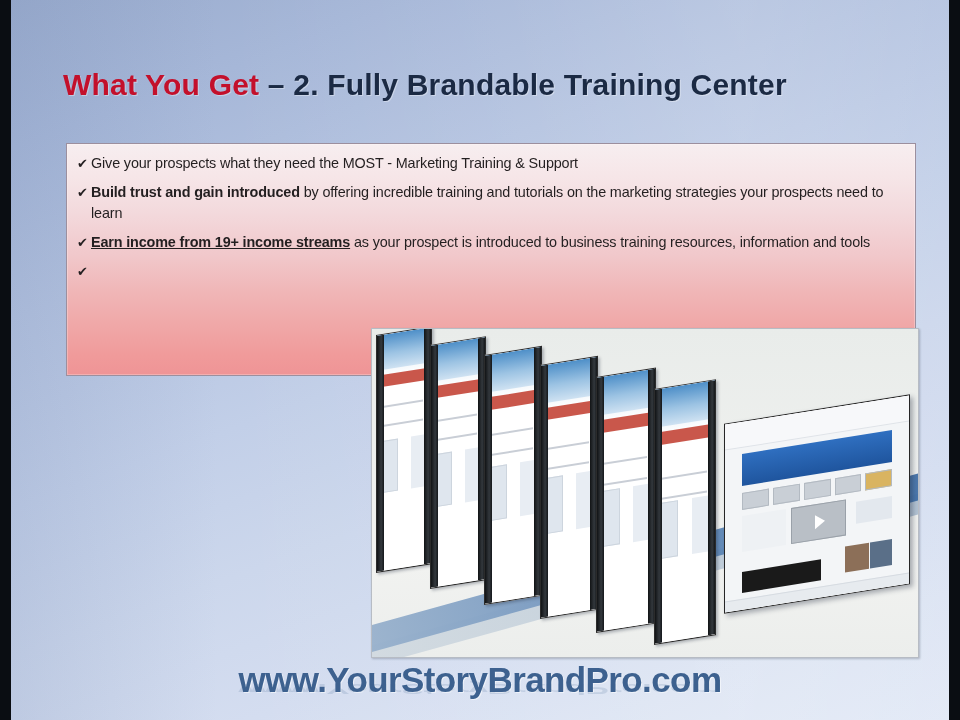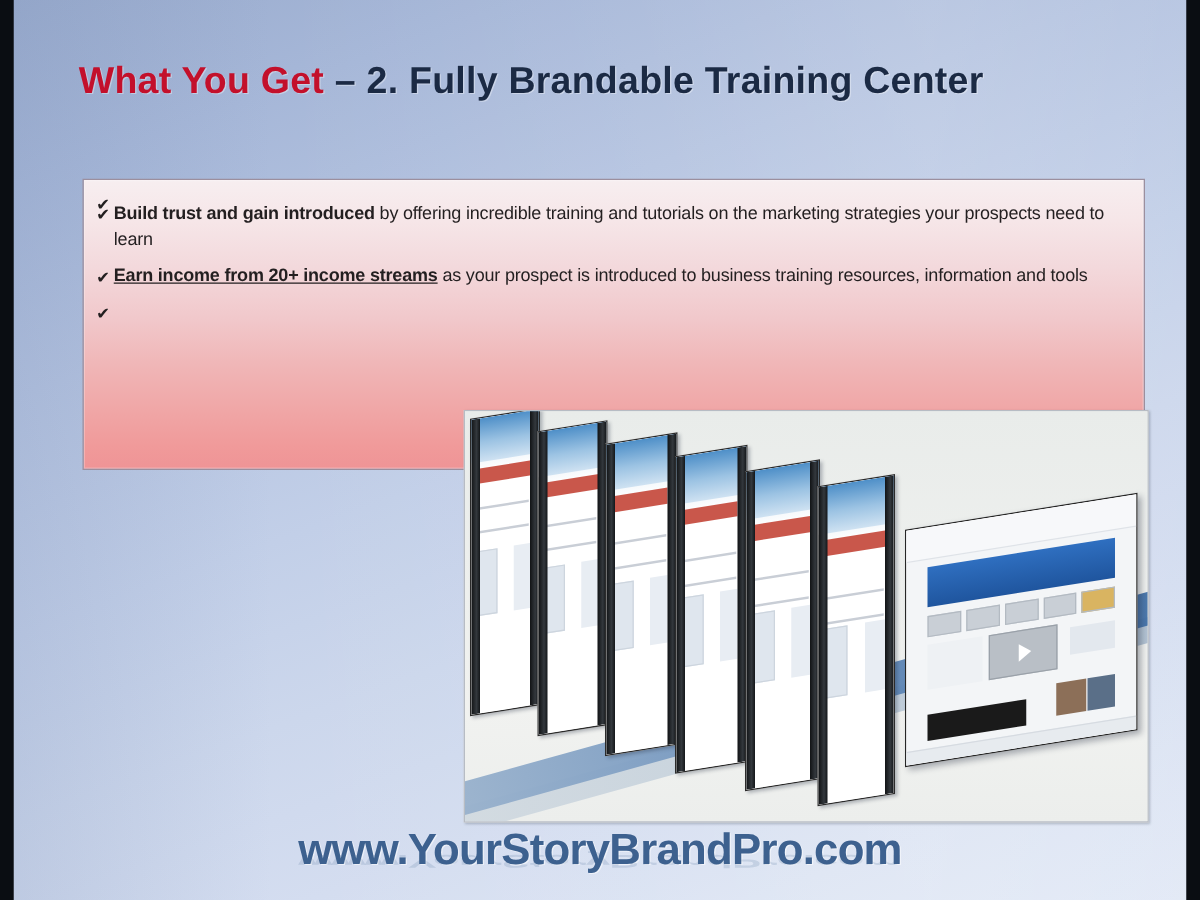--- a/index.html
+++ b/index.html
@@ -49,21 +49,21 @@
       rgba(255,255,255,0.06) 52%,
       rgba(255,255,255,0.14) 78%,
       rgba(255,255,255,0.05) 100%);
     pointer-events: none;
   }
 
   
   #title-block {
     position: absolute;
     left: 52px;
-    top: 48px;
+    top: 68px;
     width: 860px;
     white-space: nowrap;
   }
   .title-text {
     font-family: "Liberation Sans", sans-serif;
     font-size: 30px;
     font-weight: bold;
     letter-spacing: 0.2px;
     text-shadow: 1px 1px 0 rgba(255,255,255,0.35);
   }
@@ -275,29 +275,29 @@
 
     <div id="slide-sheen"></div>
 
     <div id="title-block">
       <span class="title-text" id="title-red">What You Get</span><span class="title-text" id="title-dark"> – 2. Fully Brandable Training Center</span>
     </div>
 
     <div id="bullets-panel">
 
       <div class="bullet">
-        <span class="check">✔</span>
+        <span class="check">✔</span><span>Give your prospects what they need the MOST - Marketing Training &amp; Support</span>
       </div>
 
       <div class="bullet">
         <span class="check">✔</span><span class="b-bold">Build trust and gain introduced</span><span> by offering incredible training and tutorials on the marketing strategies your prospects need to learn</span>
       </div>
 
       <div class="bullet">
-        <span class="check">✔</span><span class="b-bold-underline">Earn income from 20+ income streams</span><span> as your prospect is introduced to business training resources, information and tools</span>
+        <span class="check">✔</span><span class="b-bold-underline">Earn income from 19+ income streams</span><span> as your prospect is introduced to business training resources, information and tools</span>
       </div>
 
       <div class="bullet">
         <span class="check">✔</span>
       </div>
 
     </div>
 
     <div id="image-panel">
       <div id="panel-backdrop"></div>

